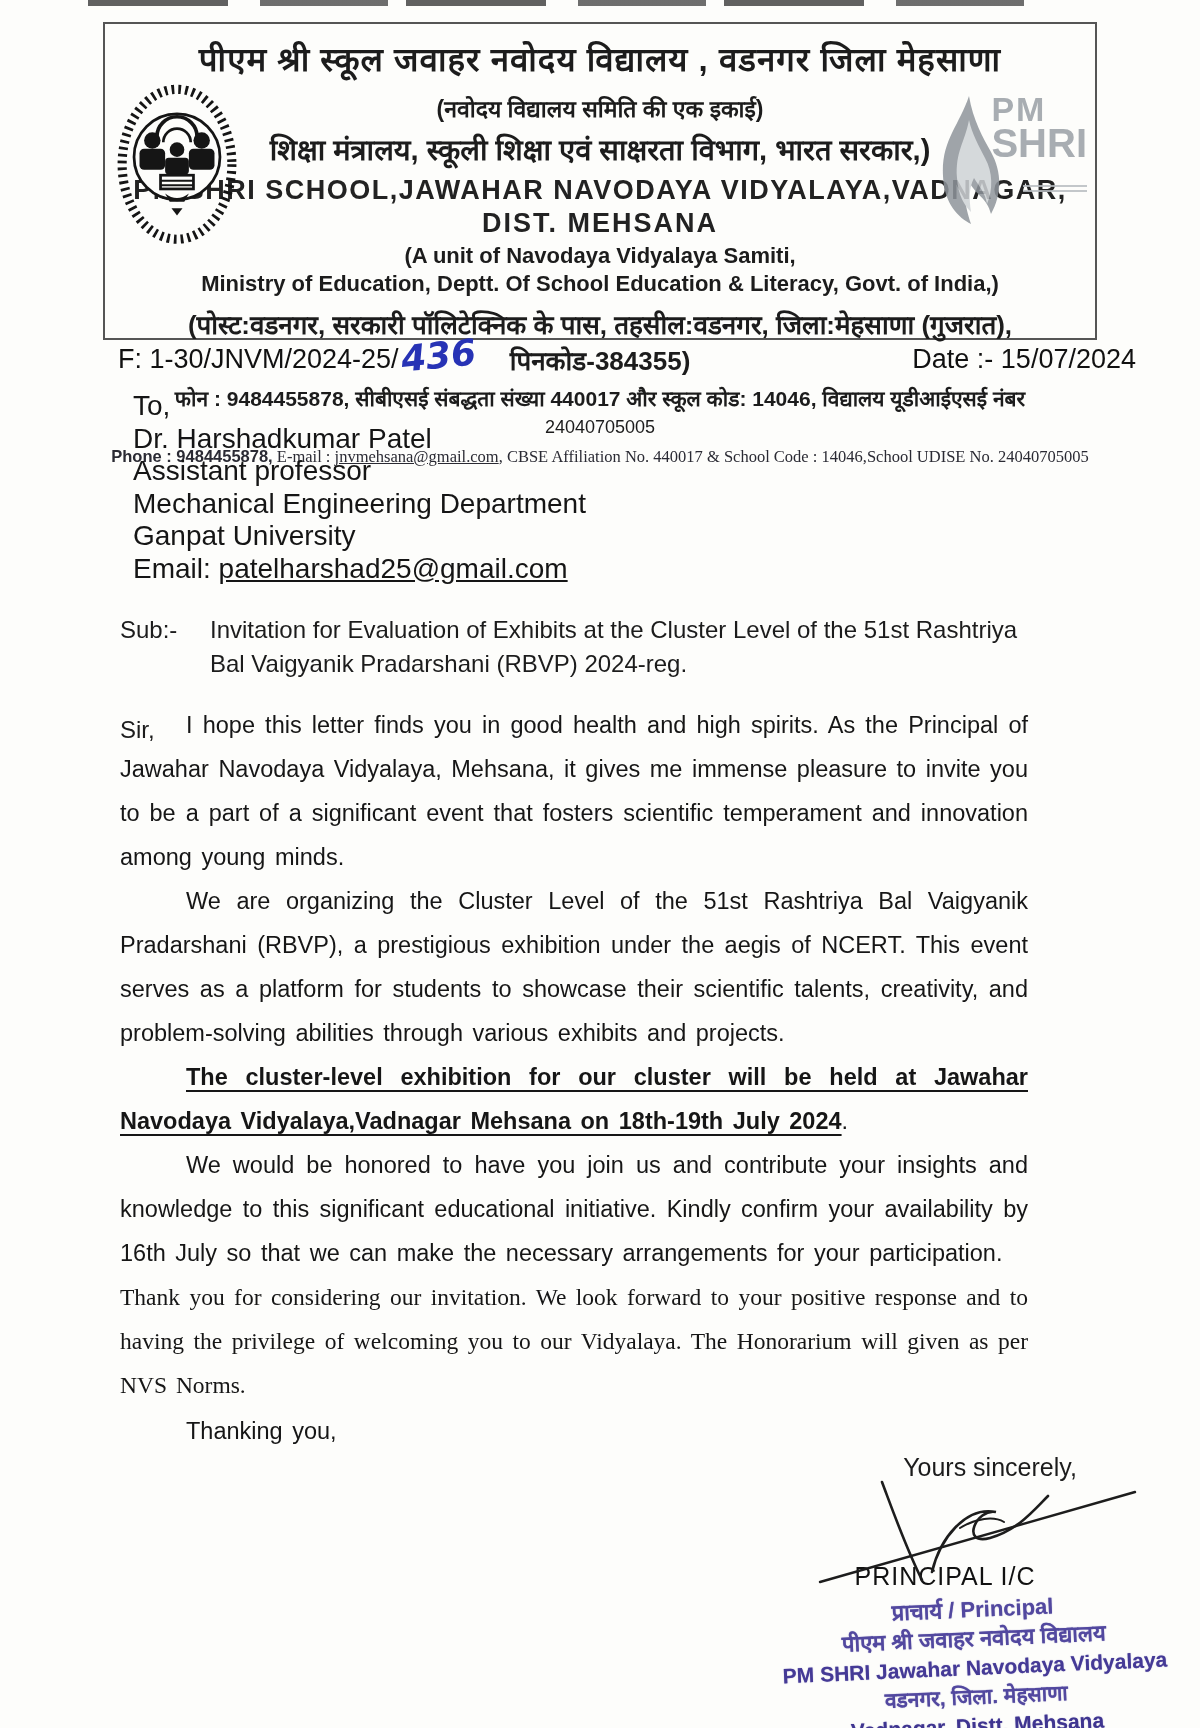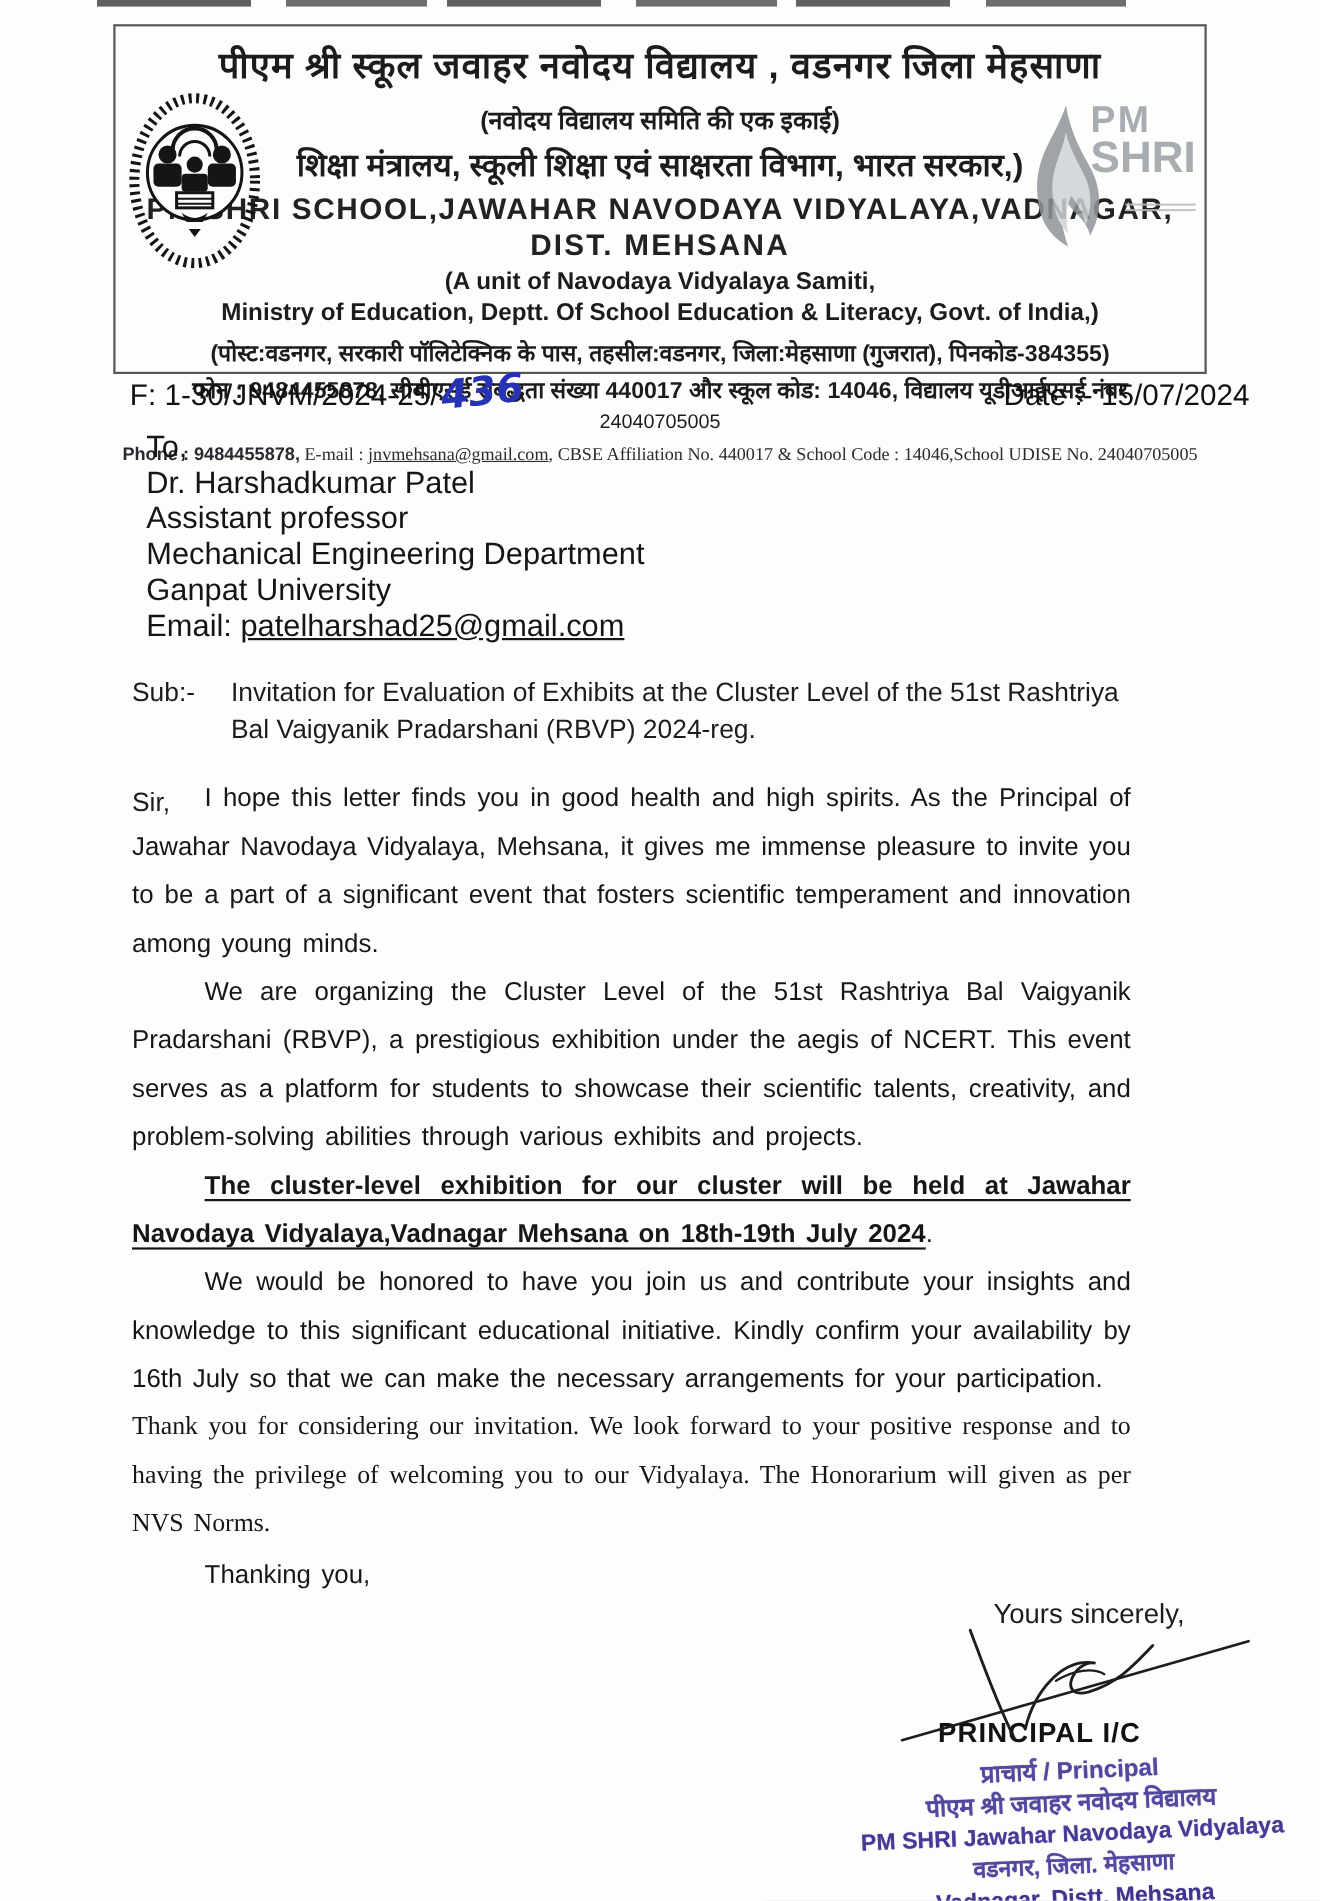--- a/index.html
+++ b/index.html
@@ -27,21 +27,21 @@
     text-align: center;
     background: #fdfdfb;
   }
   .h-hi-title { font-size: 33px; font-weight: bold; margin-top: 12px; letter-spacing: 1px; }
   .h-hi-unit { font-size: 23px; font-weight: 600; margin-top: 11px; }
   .h-hi-ministry { font-size: 29px; font-weight: 600; margin-top: 5px; }
   .h-en-1 { font-size: 27px; font-weight: 600; letter-spacing: 1.5px; margin-top: 7px; color: #222; }
   .h-en-2 { font-size: 27px; font-weight: 600; letter-spacing: 2px; margin-top: 2px; color: #222; }
   .h-unit-en { font-size: 22px; font-weight: 600; margin-top: 4px; }
   .h-ministry-en { font-size: 22px; font-weight: 600; margin-top: 2px; }
-  .h-addr-hi { font-size: 21px; font-weight: 600; margin-top: 9px; }
+  .h-addr-hi { font-size: 26px; font-weight: 600; margin-top: 9px; }
   .h-phone-hi { font-size: 21px; font-weight: 600; margin-top: 6px; }
   .h-udise { font-size: 18px; margin-top: 5px; }
   .h-contact { font-size: 16.5px; margin-top: 9px; font-family: "Liberation Serif", serif; color: #2a2a33; }
   .h-contact .lbl { font-family: "Liberation Sans", sans-serif; font-weight: bold; }
   .h-contact .em { text-decoration: underline; }
   
   .emblem { position: absolute; left: 8px; top: 54px; width: 128px; height: 178px; }
   
   .pmshri { position: absolute; right: 6px; top: 62px; width: 160px; height: 150px; opacity: .85; }
   .pmshri .txt { position: absolute; right: 2px; top: 8px; text-align: left; color: #9aa0a6; font-weight: bold; line-height: .9; }
@@ -72,21 +72,21 @@
   .body-text { position: absolute; top: 703px; left: 120px; width: 908px; font-size: 23.5px; line-height: 44px; color: #161616; }
   .body-text p { text-align: justify; text-indent: 66px; word-spacing: 3px; }
   .body-text p.noindent { text-indent: 0; font-family: Liberation Serif, serif; }
   .bold-u { font-weight: bold; text-decoration: underline; text-underline-offset: 5px; }
   .thanking { text-indent: 66px; margin-top: 2px; }
   
   .closing { position: absolute; top: 1453px; left: 760px; width: 430px; text-align: center; }
   .closing .sincerely { font-size: 25px; text-align: center; padding-left: 30px; }
   .sig-wrap { position: relative; height: 78px; margin-top: 2px; }
   .sig-wrap svg { position: absolute; left: 30px; top: -8px; }
-  .principal { font-size: 25px; letter-spacing: 1px; color: #111; margin-top: 0; padding-right: 60px; font-weight: bold; }
+  .principal { font-size: 25px; letter-spacing: 1px; color: #111; margin-top: 0; padding-right: 60px; }
   .stamp {
     margin-top: 4px; transform: rotate(-2.5deg);
     color: #52489f; text-shadow: 0 0 1px rgba(82,72,159,.65);
     line-height: 29px;
   }
   .stamp .s1 { font-size: 22px; font-weight: bold; }
   .stamp .s2 { font-size: 22px; font-weight: bold; }
   .stamp .s3 { font-size: 21px; font-weight: bold; color: #453a96; }
   .stamp .s4 { font-size: 21px; font-weight: bold; }
   .stamp .s5 { font-size: 21px; font-weight: bold; color: #3f3590; }

